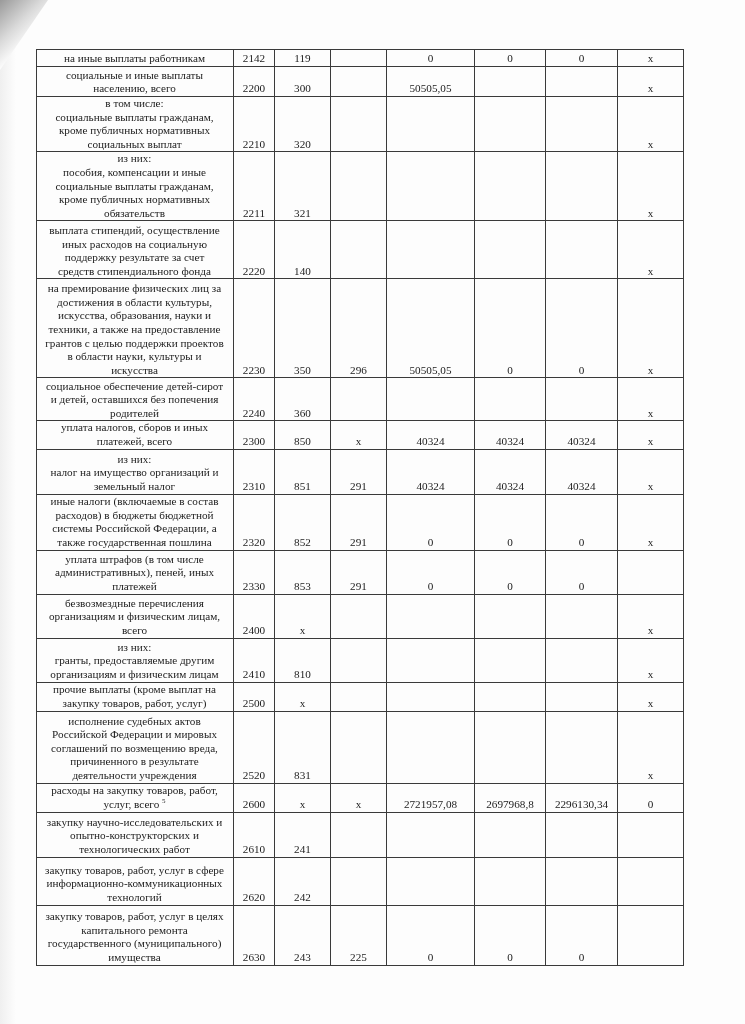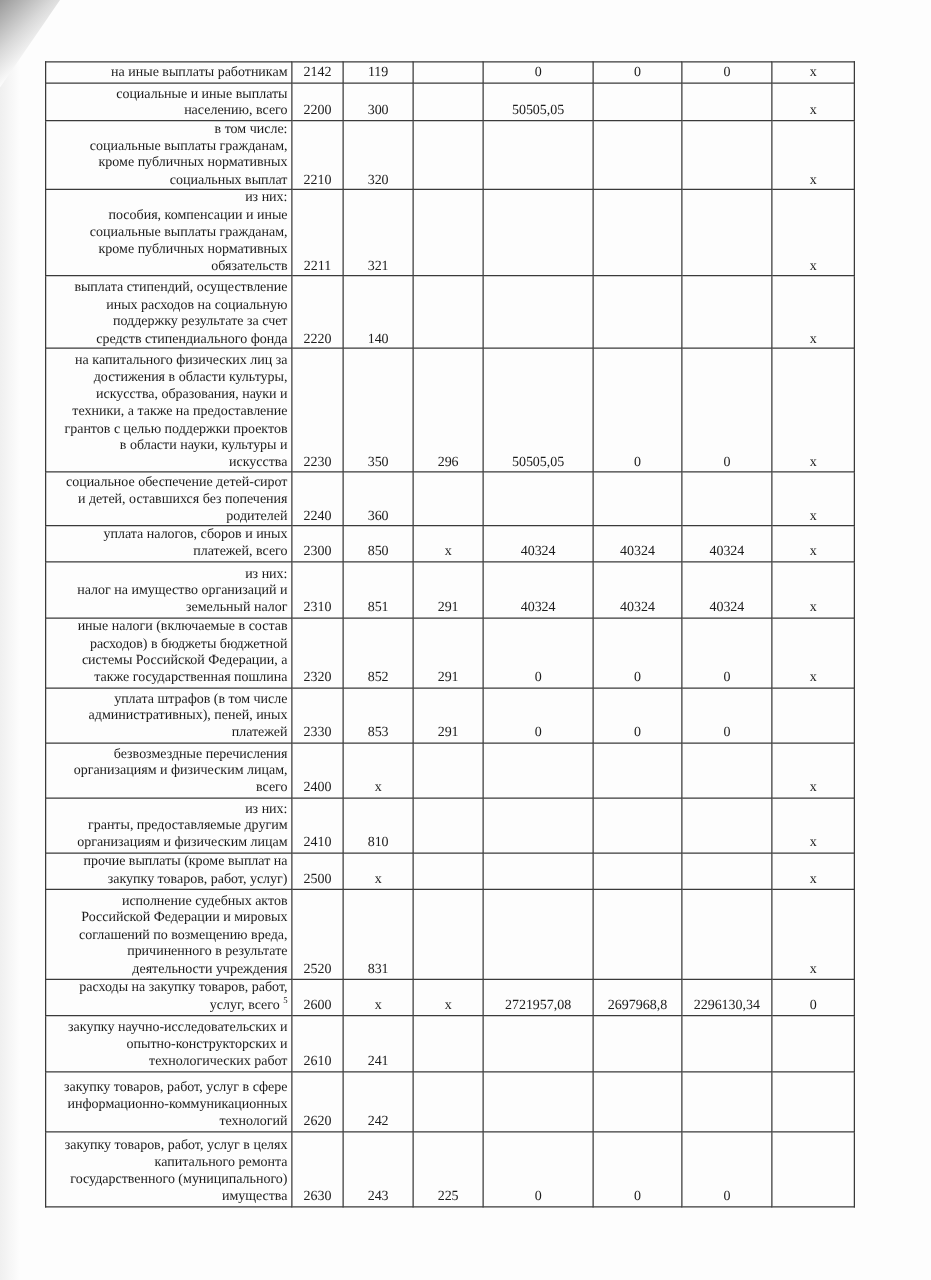--- a/index.html
+++ b/index.html
@@ -22,21 +22,21 @@
   table.doc {
     position: absolute; left: 36px; top: 49px;
     border-collapse: collapse; table-layout: fixed;
     font-size: 11.2px; line-height: 13.6px;
   }
   table.doc td {
     border: 1.3px solid #3a3a3a; padding: 0 2px;
     vertical-align: bottom; text-align: center;
     overflow: hidden; white-space: nowrap;
   }
-  table.doc td.desc { text-align: right; white-space: normal; padding-left: 2px; padding-right: 3px; }
+  table.doc td.desc { text-align: center; white-space: normal; padding-left: 2px; padding-right: 3px; }
   sup { font-size: 7px; line-height: 0; }
   .sub { display: block; }
 </style>
 </head>
 <body>
 
 <div class="corner2"></div>
 <div class="corner"></div>
 
 <table class="doc">
@@ -117,21 +117,21 @@
         <td>2220</td>
         <td>140</td>
         <td></td>
         <td></td>
         <td></td>
         <td></td>
         <td>х</td>
       </tr>
       <tr style="height: 99px;">
         <td class="desc">
-          <span class="sub">на капитального физических лиц за</span>
+          <span class="sub">на премирование физических лиц за</span>
           <span class="sub">достижения в области культуры,</span>
           <span class="sub">искусства, образования, науки и</span>
           <span class="sub">техники, а также на предоставление</span>
           <span class="sub">грантов с целью поддержки проектов</span>
           <span class="sub">в области науки, культуры и</span>
           <span class="sub">искусства</span>
         </td>
         <td>2230</td>
         <td>350</td>
         <td>296</td>

